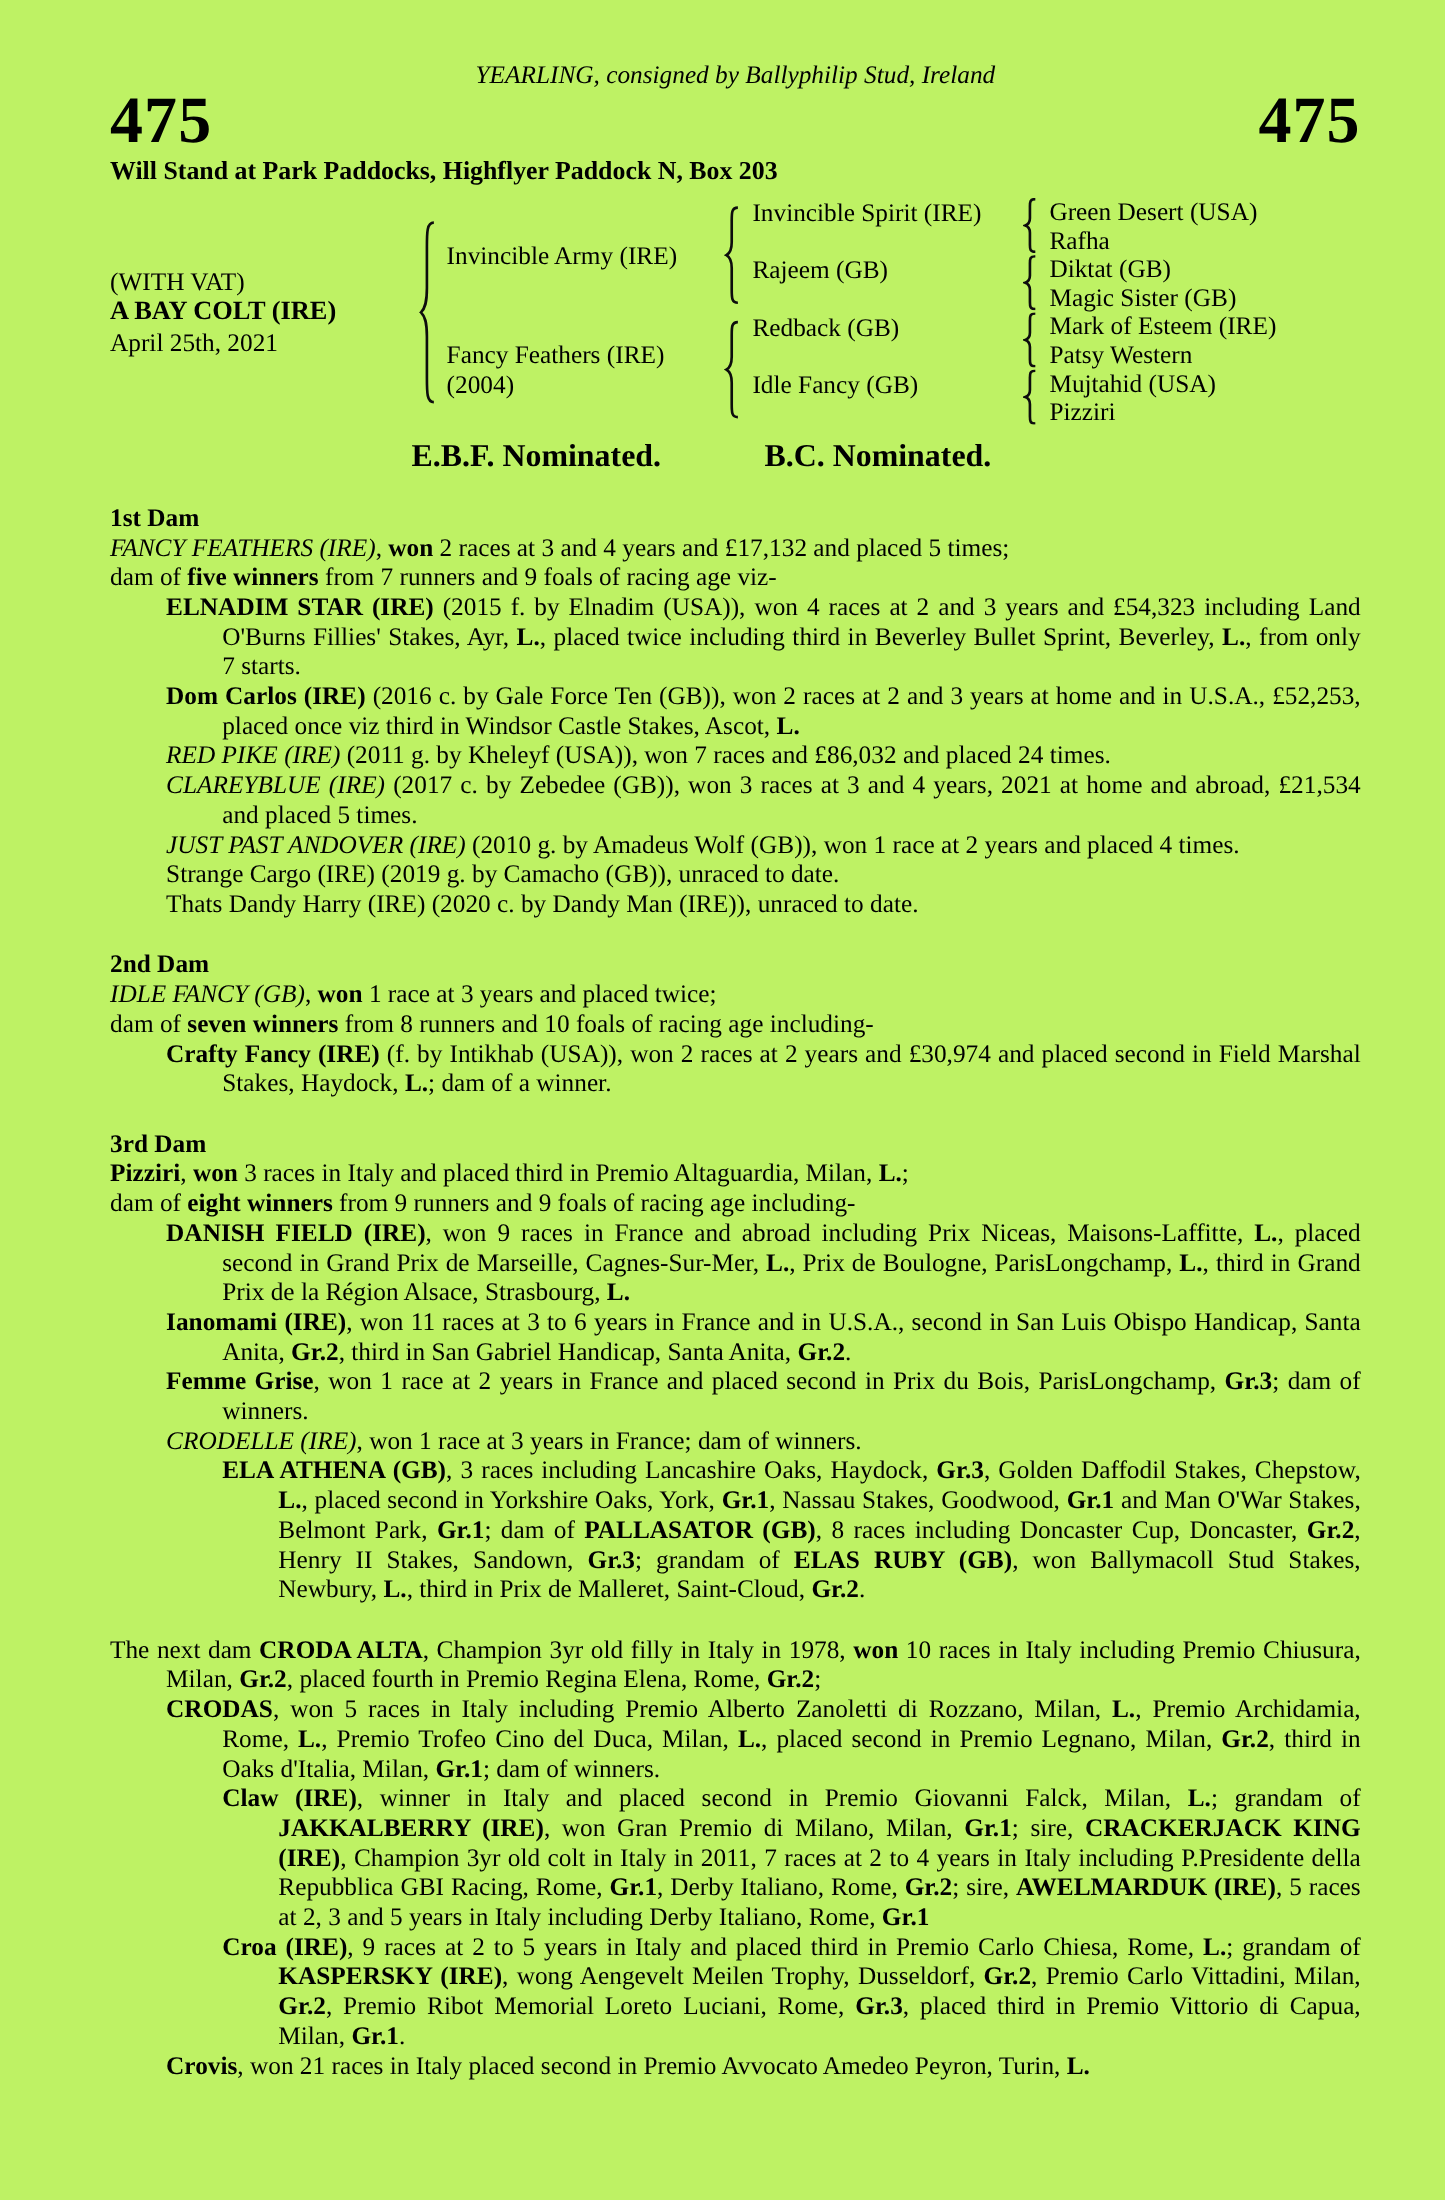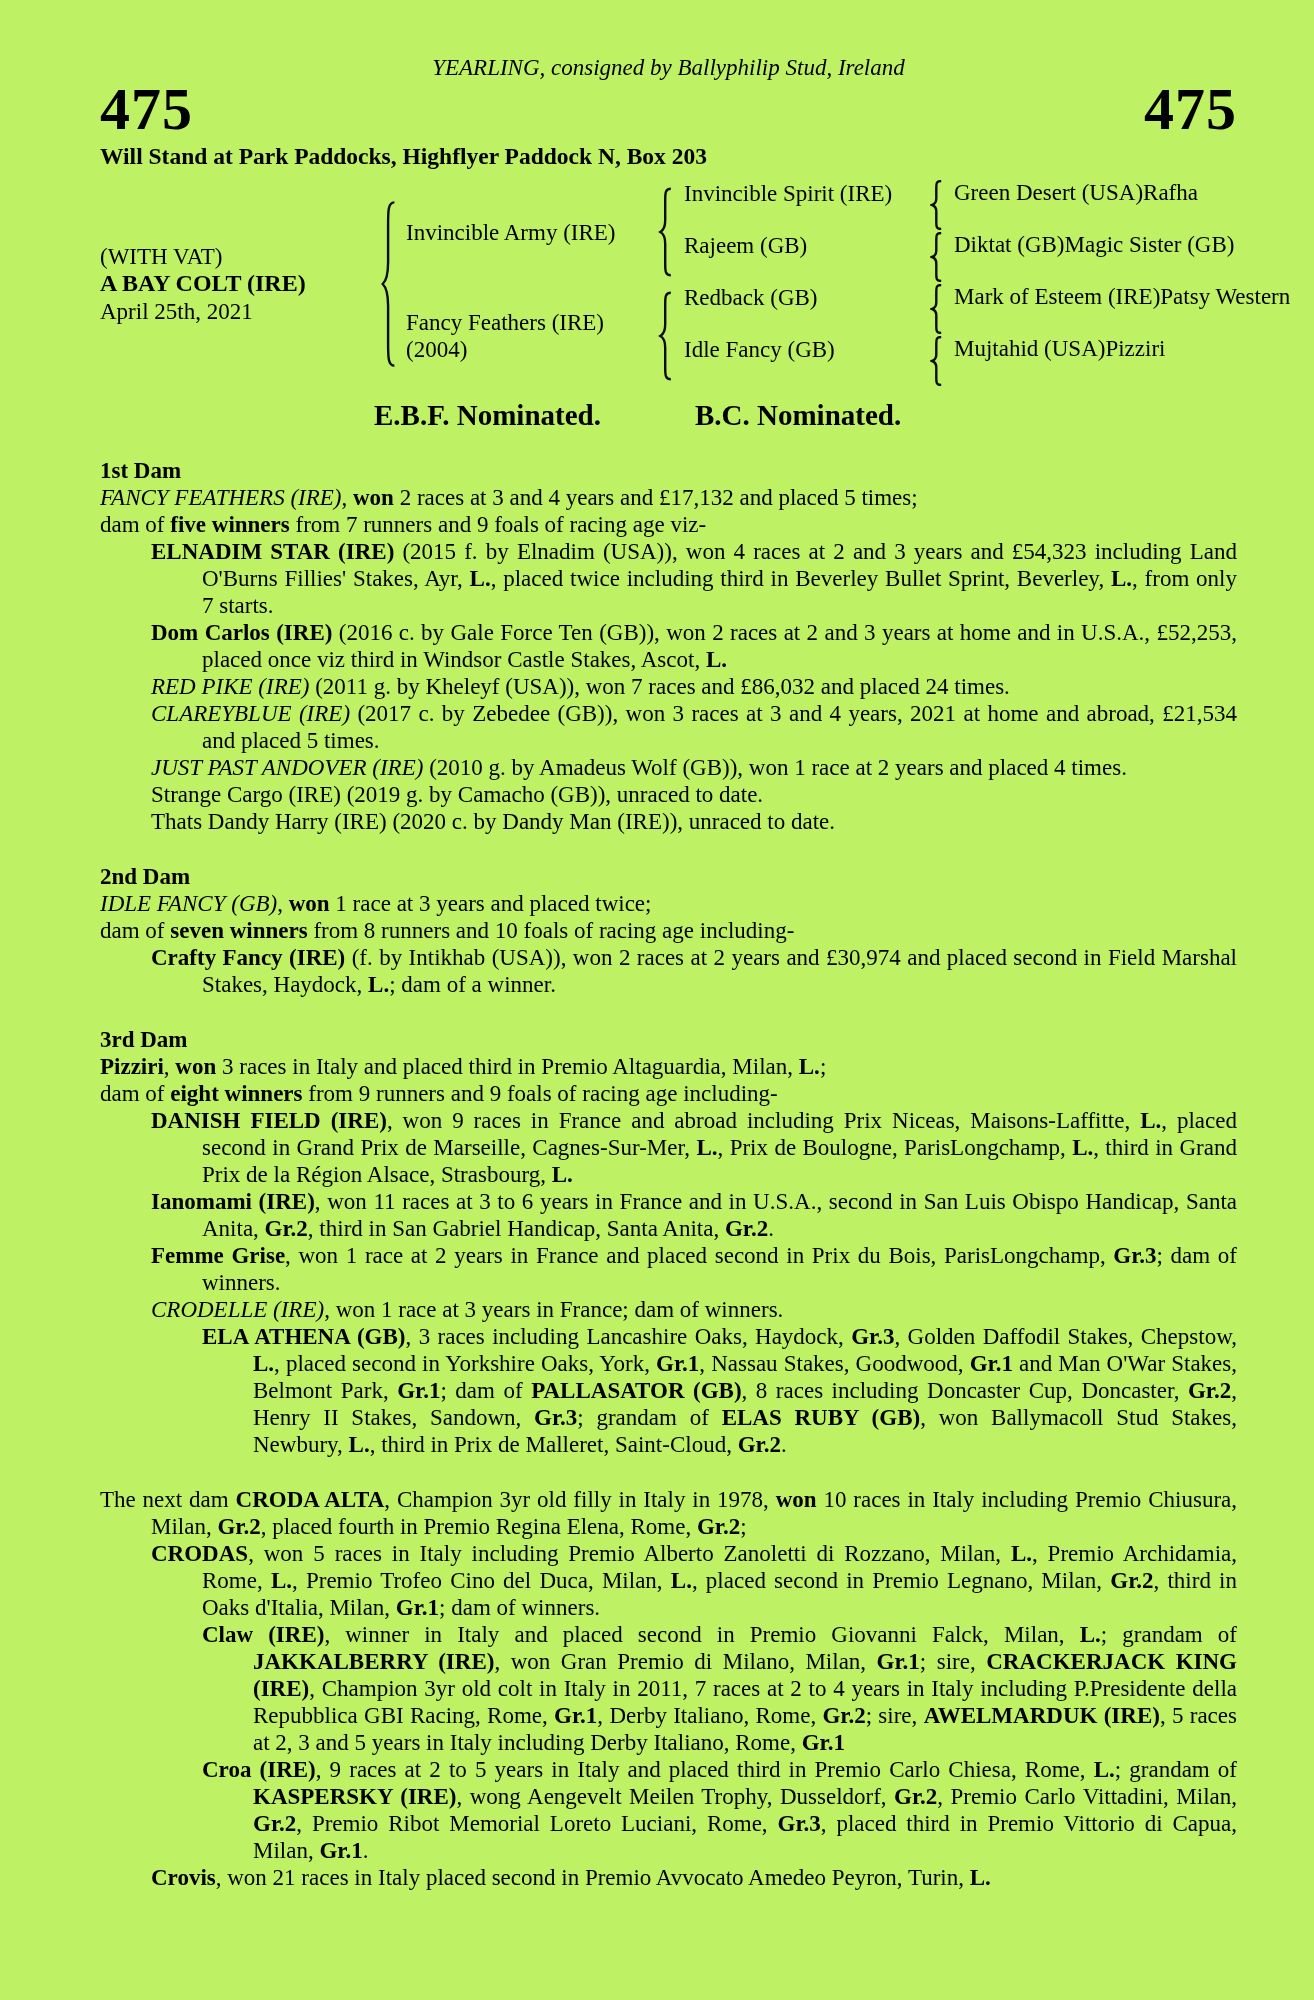--- a/index.html
+++ b/index.html
@@ -20,21 +20,21 @@
   .pedigree{display:flex;align-items:center;margin-top:10px;}
   .ped-info{width:280px;flex:none;}
   .ped-info .vat{height:27px;}
   .ped-info .horse{font-weight:bold;font-size:24px;height:28px;}
   .ped-info .date{height:27px;}
   .gcol{display:flex;flex-direction:column;}
   .g1unit{display:flex;align-items:center;height:104px;}
   .g1name{width:252px;flex:none;margin-left:8px;}
   .g2unit{display:flex;height:52px;}
   .g2name{width:246px;flex:none;margin-left:10px;}
-  .g3pair{display:flex;flex-direction:row;justify-content:center;margin-left:10px;}
+  .g3pair{display:flex;flex-direction:column;justify-content:center;margin-left:10px;}
   .g3{height:26px;line-height:26px;white-space:nowrap;}
   svg.brace{flex:none;display:block;}
   svg.brace path{stroke:#0d0d0d;stroke-width:2.4;fill:none;}
   .b-outer{height:170px;width:18px;}
   .b-g1{height:90px;width:16px;}
   .b-g2{height:50px;width:14px;}
 
   .noms{display:flex;margin-top:14px;font-weight:bold;font-size:29px;}
   .noms .ebf{margin-left:274px;}
   .noms .bc{margin-left:94px;}

